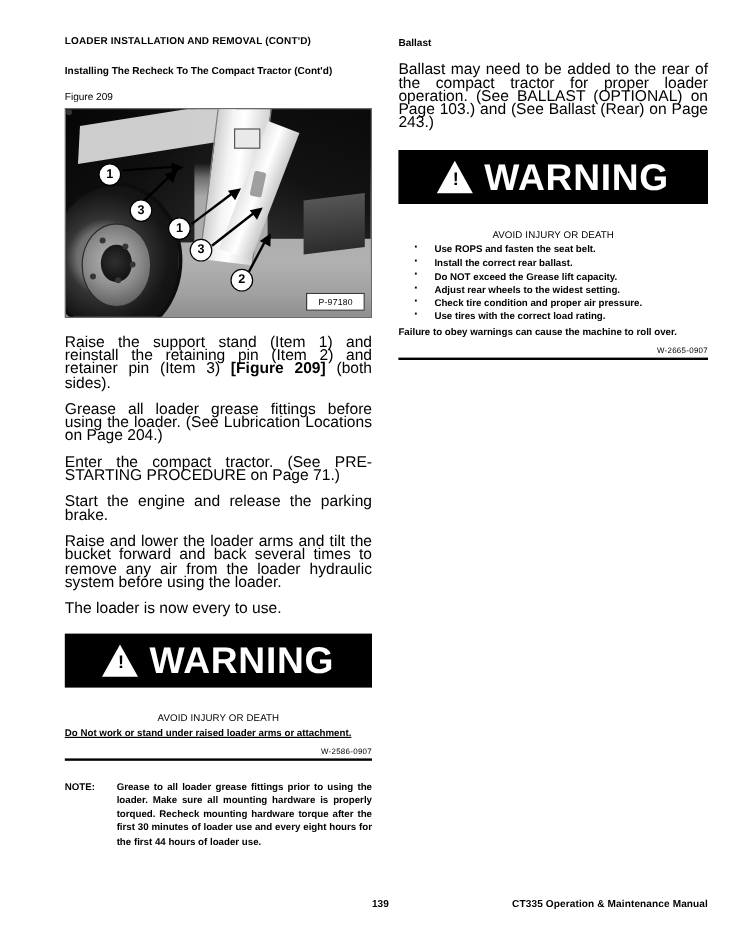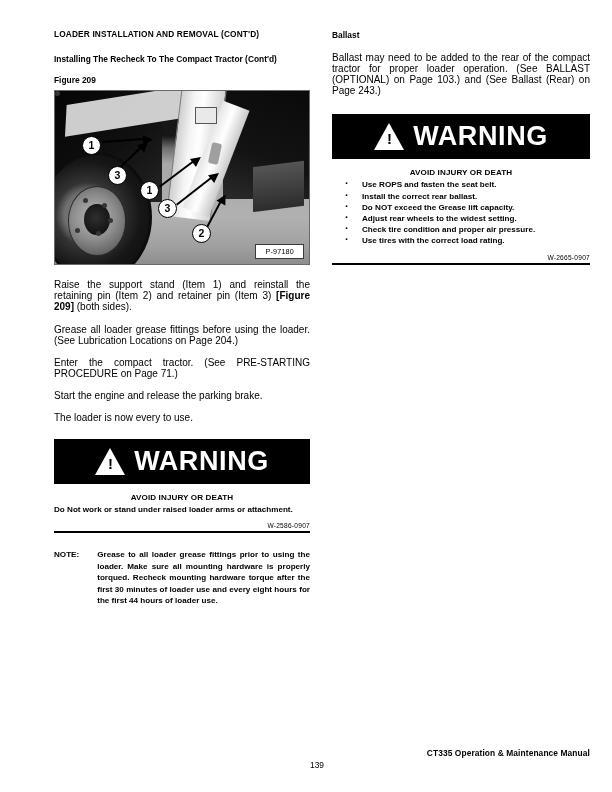--- a/index.html
+++ b/index.html
@@ -43,31 +43,31 @@
     margin: 0 0 14px 0;
   }
   .sub-title {
     font-size: 8.4px;
     font-weight: bold;
     line-height: 1.35;
     margin: 0 0 10px 0;
   }
   .fig-label {
     font-size: 8.4px;
-    font-weight: bold;
+    font-weight: normal;
     margin: 0 0 5px 0;
   }
   .rc-title {
     font-size: 8.4px;
     font-weight: bold;
     margin: 0 0 12px 0;
   }
   
   p.body {
-    font-size: 10px;
+    font-size: 13px;
     line-height: 11.1px;
     text-align: justify;
     margin: 0 0 11px 0;
   }
   p.body:last-child { margin-bottom: 0; }
   .bold { font-weight: bold; }
   
   .figure {
     position: relative;
     width: 256px;
@@ -233,32 +233,32 @@
     left: -2.1px; top: 9px;
     width: 4.2px;
     color: #000;
     font-size: 15px;
     font-weight: bold;
     line-height: 13px;
     text-align: center;
   }
   .warn-head .wtext {
     color: #ffffff;
-    font-size: 27px;
+    font-size: 31px;
     font-weight: bold;
     letter-spacing: 0.6px;
     line-height: 27px;
   }
   .warn-body { padding-top: 5px; }
   .warn-avoid {
     text-align: center;
     font-size: 8.1px;
-    font-weight: bold;
+    font-weight: normal;
     letter-spacing: .1px;
-    margin: 4px 0 2px 0;
+    margin: 16px 0 2px 0;
   }
   ul.warn-list {
     list-style: none;
     margin: 0 0 1px 0;
     padding: 0;
   }
   ul.warn-list li {
     font-size: 8.1px;
     font-weight: bold;
     line-height: 11.2px;
@@ -273,21 +273,21 @@
     font-size: 11px;
     font-weight: bold;
   }
   p.warn-tail {
     font-size: 8.1px;
     font-weight: bold;
     line-height: 11.2px;
     text-align: justify;
     margin: 0;
   }
-  p.warn-tail.left-box { text-align: justify; }
+  p.warn-tail.left-box { text-align: justify; text-decoration: underline; }
   .warn-code {
     text-align: right;
     font-size: 6.6px;
     letter-spacing: .25px;
     margin-top: 7px;
     margin-bottom: 2px;
   }
   .warn-rule {
     border-top: 2.2px solid #000;
     width: 100%;
@@ -315,23 +315,23 @@
   .footer {
     position: absolute;
     left: 54px;
     right: 22px;
     bottom: 32px;
     height: 12px;
   }
   .footer .pagenum {
     position: absolute;
     left: 256px;
-    top: 12px;
+    top: 0;
     font-size: 8.4px;
-    font-weight: normal;
+    font-weight: bold;
   }
   .footer .manual {
     position: absolute;
     right: 0;
     top: 0;
     font-size: 8.4px;
     font-weight: bold;
     letter-spacing: .1px;
     padding-left: 17px;
   }
@@ -388,20 +388,21 @@
     <p class="body">
       <span>Raise the support stand (Item 1) and reinstall the retaining pin (Item 2) and retainer pin (Item 3) </span><span class="bold">[Figure 209]</span><span> (both sides).</span>
     </p>
 
     <p class="body">Grease all loader grease fittings before using the loader. (See Lubrication Locations on Page 204.)</p>
 
     <p class="body">Enter the compact tractor. (See PRE-STARTING PROCEDURE on Page 71.)</p>
 
     <p class="body">Start the engine and release the parking brake.</p>
 
+    <p class="body">Raise and lower the loader arms and tilt the bucket forward and back several times to remove any air from the loader hydraulic system before using the loader.</p>
 
     <p class="body">The loader is now every to use.</p>
 
     <div class="warnbox" style="margin-top:16px;">
       <div class="warn-head">
         <span class="tri">
           <span class="bang">!</span>
         </span>
         <span class="wtext">WARNING</span>
       </div>
@@ -436,20 +437,21 @@
       <div class="warn-body">
         <div class="warn-avoid">AVOID INJURY OR DEATH</div>
         <ul class="warn-list">
           <li>Use ROPS and fasten the seat belt.</li>
           <li>Install the correct rear ballast.</li>
           <li>Do NOT exceed the Grease lift capacity.</li>
           <li>Adjust rear wheels to the widest setting.</li>
           <li>Check tire condition and proper air pressure.</li>
           <li>Use tires with the correct load rating.</li>
         </ul>
+        <p class="warn-tail">Failure to obey warnings can cause the machine to roll over.</p>
         <div class="warn-code">W-2665-0907</div>
         <div class="warn-rule"></div>
       </div>
     </div>
 
   </div>
 
   <div class="footer">
     <span class="pagenum">139</span>
     <span class="manual">CT335 Operation &amp; Maintenance Manual</span>

